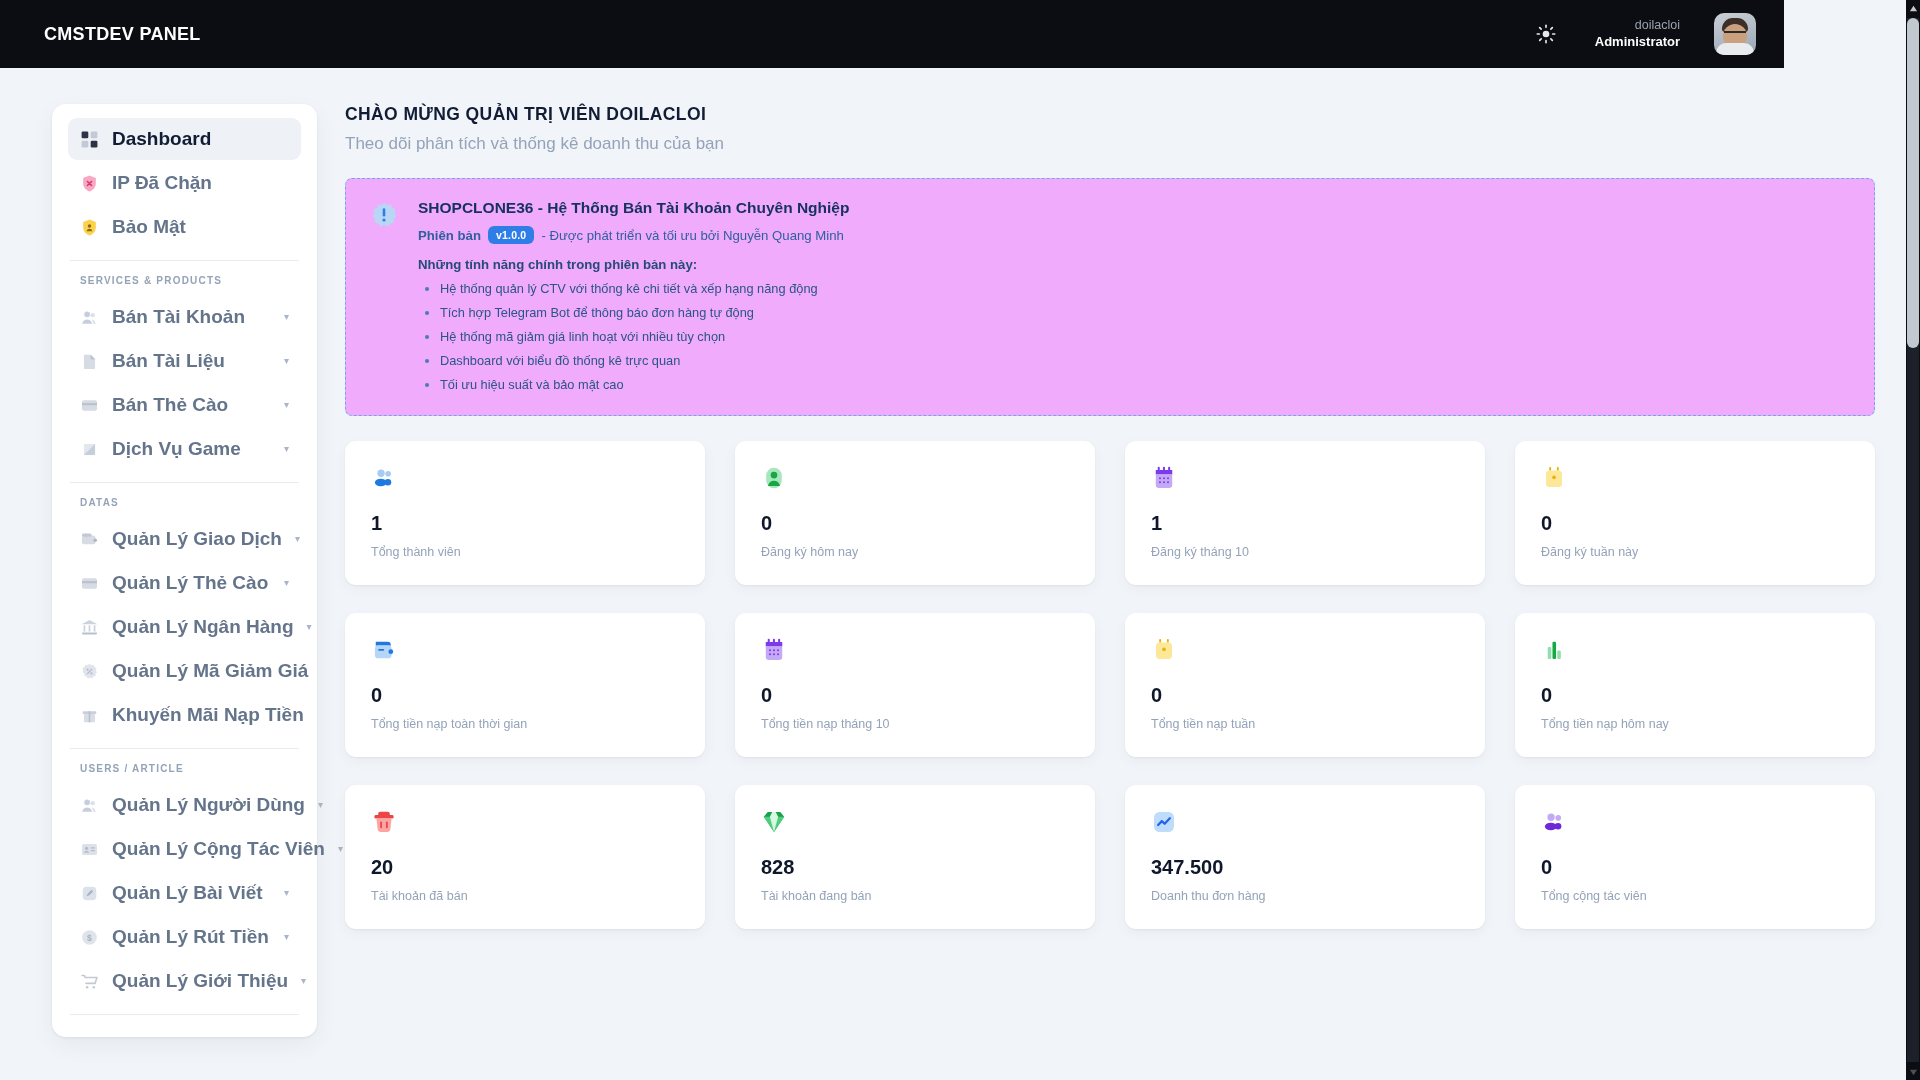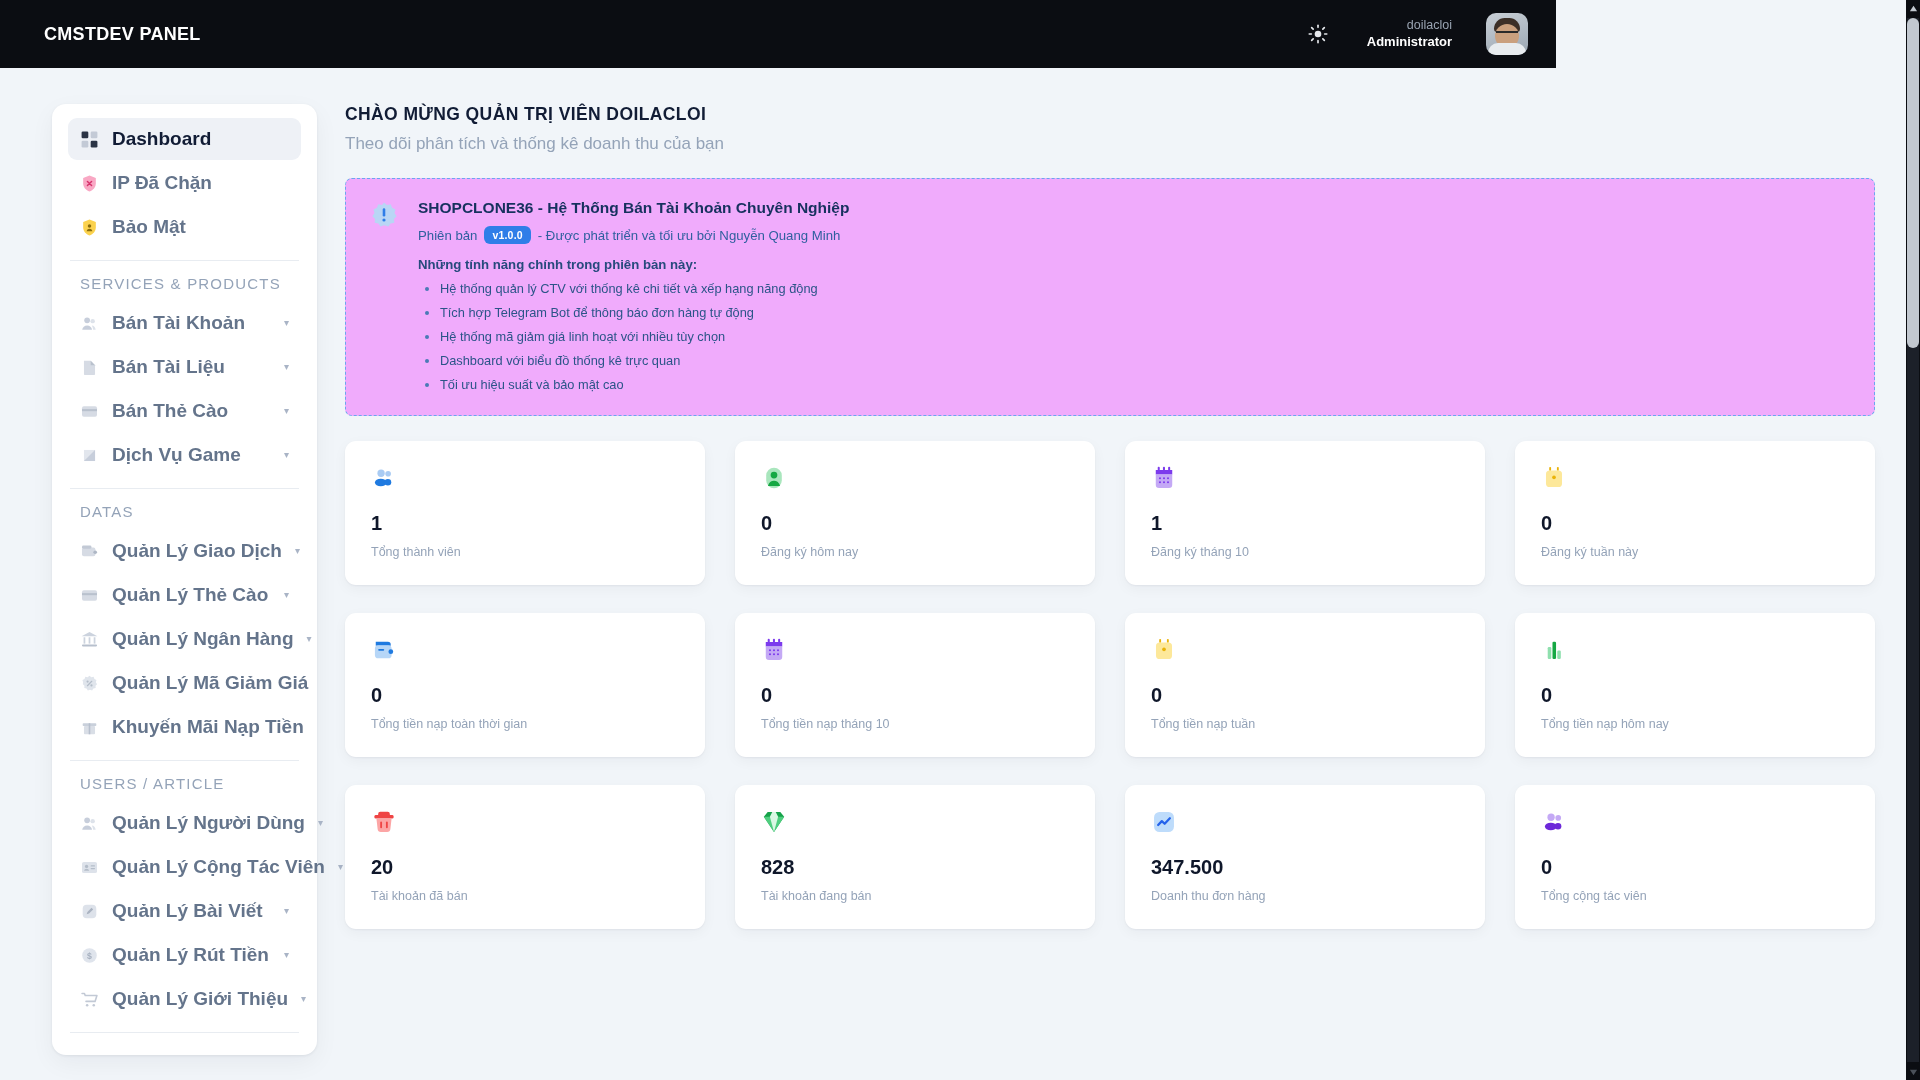--- a/index.html
+++ b/index.html
@@ -5,21 +5,21 @@
   *{box-sizing:border-box;margin:0;padding:0;}
   html,body{width:1920px;height:1080px;overflow:hidden;}
   body{
     font-family:"Liberation Sans","DejaVu Sans",sans-serif;
     background:#f1f5f9;
     color:#1e293b;
   }
 
   
   .topbar{
-    position:absolute;top:0;left:0;width:1556px;height:68px;
+    position:absolute;top:0;left:0;width:1784px;height:68px;
     background:#0b0d12;
     display:flex;align-items:center;justify-content:space-between;
     padding:0 28px 0 44px;
     z-index:30;
   }
   .brand{
     color:#ffffff;font-size:18px;font-weight:bold;letter-spacing:.3px;
   }
   .topright{display:flex;align-items:center;gap:34px;}
   .theme-toggle{
@@ -70,21 +70,21 @@
   .nav-item.active{background:#eef1f6;}
   .nav-item .label{
     font-size:19px;font-weight:bold;color:#64748b;white-space:nowrap;
   }
   .nav-item.active .label{color:#111c35;}
   .nav-item .chev{margin-left:auto;color:#a9b4c6;font-size:10px;line-height:1;}
   .ico{width:19px;height:19px;flex:none;display:block;}
 
   .nav-sep{height:1px;background:#e8ecf1;margin:12px 2px 14px 2px;}
   .nav-group{
-    font-size:15px;font-weight:normal;letter-spacing:1.2px;
+    font-size:10px;font-weight:bold;letter-spacing:1.2px;
     color:#94a3b8;padding:0 12px;margin-bottom:10px;text-transform:uppercase;
   }
 
   
   .main{
     position:absolute;left:345px;top:36px;width:1530px;
   }
   .page-title{
     font-size:17.5px;font-weight:bold;color:#111c35;
     letter-spacing:.4px;text-transform:uppercase;
@@ -104,21 +104,21 @@
   }
   .alert-badge-icon{width:32px;height:32px;flex:none;margin-top:2px;}
   .alert-body{flex:1;}
   .alert-title{
     font-size:15.5px;font-weight:bold;color:#16315e;margin-bottom:9px;
   }
   .alert-version{
     font-size:13.2px;color:#2f5f9e;display:flex;align-items:center;
     gap:7px;flex-wrap:wrap;margin-bottom:13px;
   }
-  .alert-version .lbl{font-weight:normal;}
+  .alert-version .lbl{font-weight:bold;}
   .vbadge{
     background:#2f7ee8;color:#fff;font-size:10.5px;font-weight:bold;
     border-radius:6px;padding:3px 8px;letter-spacing:.2px;
   }
   .alert-sub{
     font-size:13.2px;font-weight:bold;color:#274a7d;margin-bottom:9px;
   }
   .alert-list{list-style:none;}
   .alert-list li{
     font-size:12.8px;color:#2b5488;line-height:1.32;

